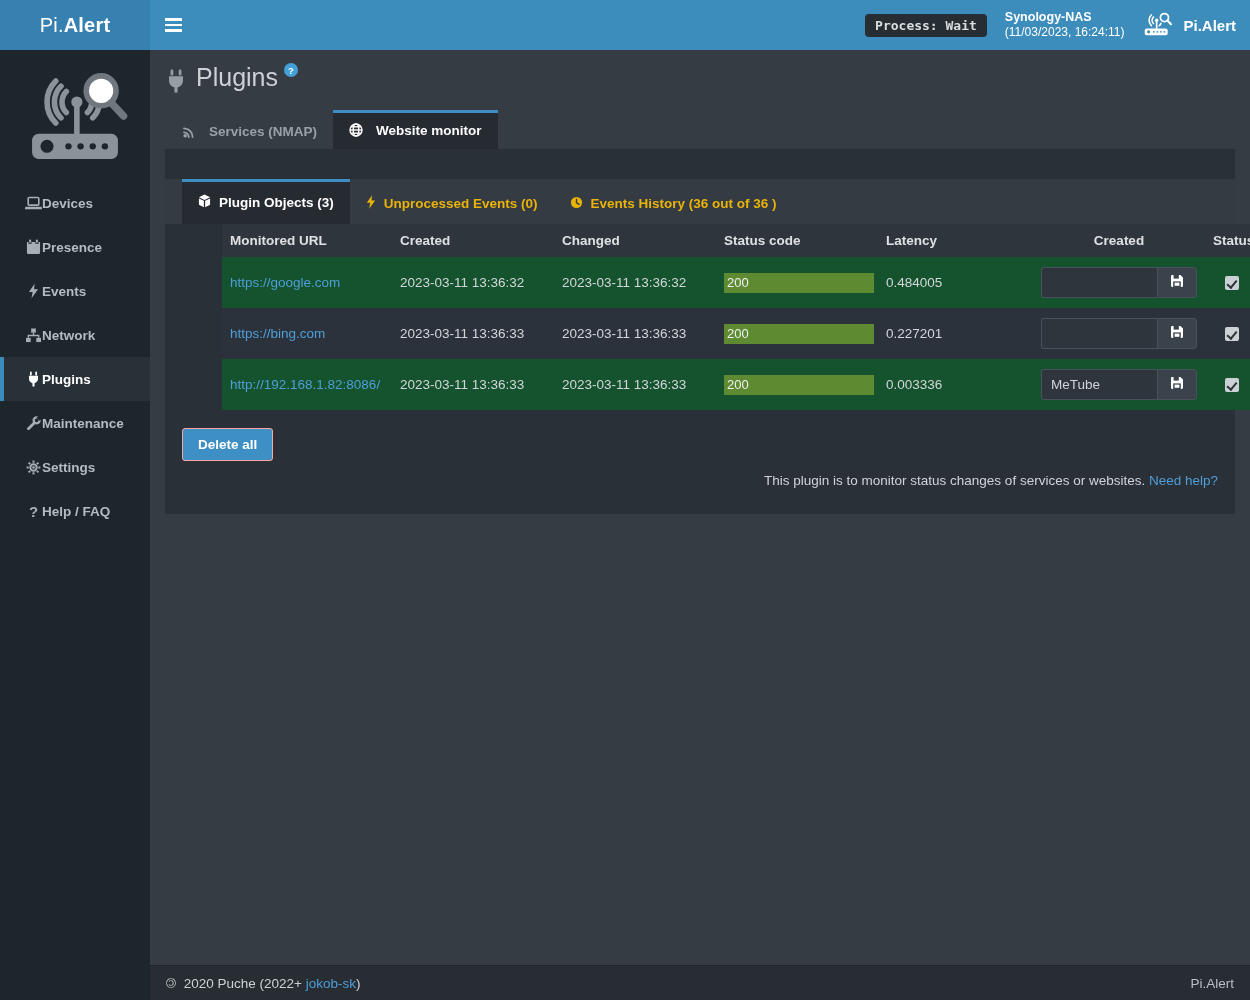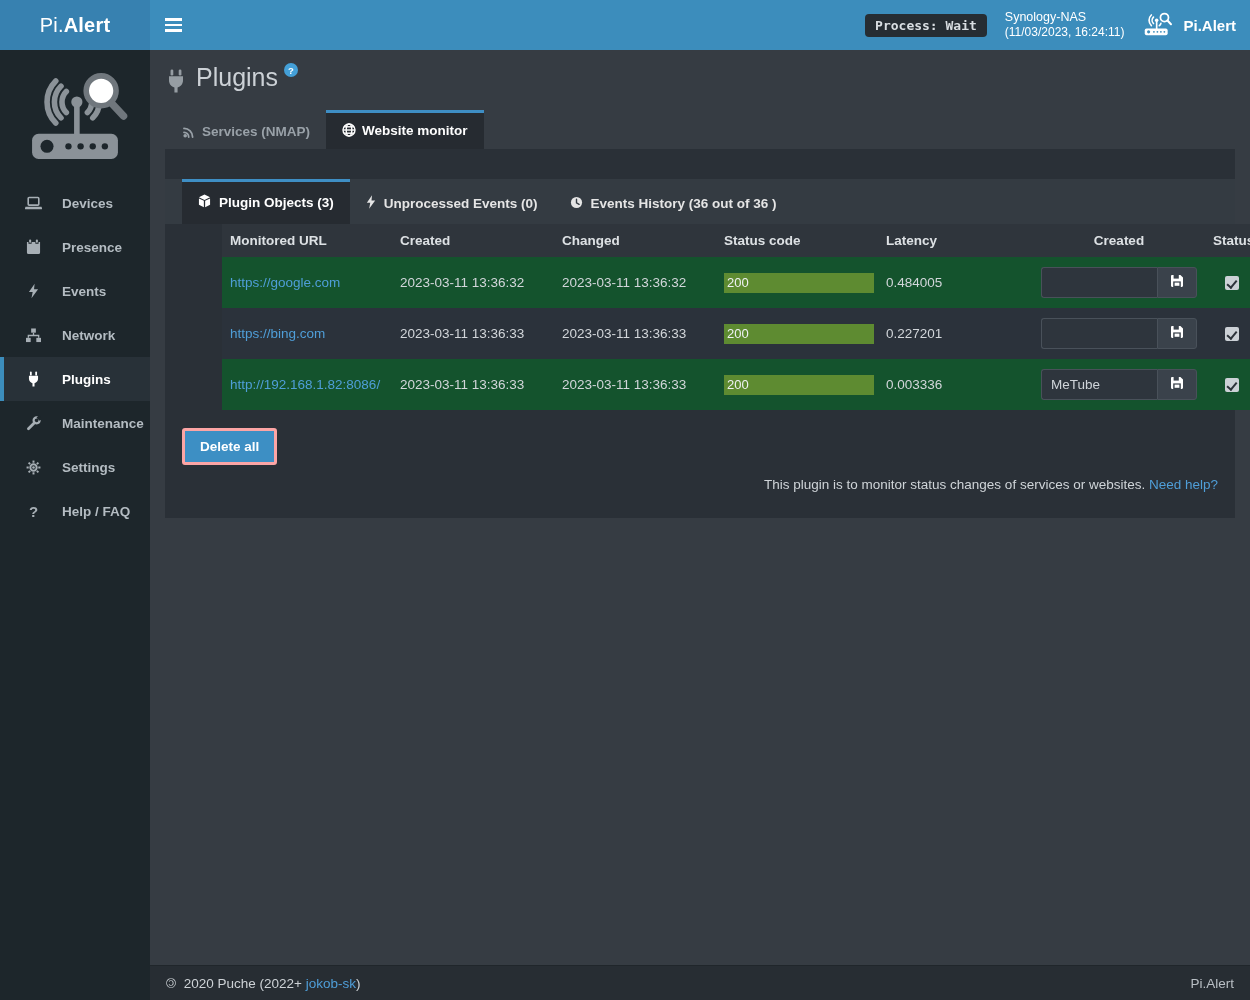--- a/index.html
+++ b/index.html
@@ -23,61 +23,61 @@
   .logo b { font-weight:bold; }
   .navbar { flex:1; background:#3c8dbc; display:flex; align-items:center; }
   .hamburger { width:46px; height:50px; display:flex; flex-direction:column; align-items:center; justify-content:center; gap:3px; cursor:pointer; }
   .hamburger span { display:block; width:17px; height:2.5px; background:#fff; }
   .nav-right { margin-left:auto; display:flex; align-items:center; gap:18px; padding-right:14px; }
   .process-badge {
     font-family:"DejaVu Sans Mono", monospace; font-size:13px;
     background:#262d33; color:#d9dee2; padding:4px 10px; border-radius:4px;font-weight:bold;
   }
   .host-info { color:#fff; line-height:1.3; }
-  .host-name { font-weight:normal; font-size:12.5px; }
+  .host-name { font-weight:bold; font-size:12.5px; }
   .host-time { font-size:12px; }
   .nav-brand { display:flex; align-items:center; gap:8px; color:#fff; cursor:pointer; }
   .nav-brand .brand-text { font-size:15px; font-weight:600; }
 
   
   aside { position:absolute; top:50px; left:0; bottom:0; width:150px; background:#1d262b; }
   .sidebar-logo { padding:10px 0 6px; text-align:center; }
   .menu-item {
-    height:44px; display:flex; align-items:center; gap:20px; padding-left:21px;
+    height:44px; display:flex; align-items:center; gap:0; padding-left:21px;
     color:#b4bcc2; font-weight:600; cursor:pointer; border-left:4px solid transparent;
   }
   .menu-item .mi-icon { width:17px; display:flex; justify-content:center; color:#a7afb5; flex:0 0 17px; }
   .menu-item.active { background:#283138; border-left:4px solid #3c8dbc; color:#fff; }
   .menu-item.active .mi-icon { color:#fff; }
   .q-glyph { font-size:15px; font-weight:bold; }
 
   
   main { position:absolute; top:50px; left:150px; right:0; bottom:35px; background:#363c43; overflow:hidden; }
   .page-header { display:flex; align-items:flex-start; gap:10px; padding:14px 16px 6px; }
   .page-title { font-size:25px; font-weight:normal; color:#ccd1d6; line-height:1.1; }
   .page-header .title-icon { margin-top:5px; color:#969da3; }
   .help-badge {
     width:14px; height:14px; border-radius:50%; background:#44a0d8; color:#fff;
     font-size:9.5px; font-weight:bold; display:flex; align-items:center; justify-content:center;
     margin-top:-1px; margin-left:-4px; cursor:pointer;
   }
 
   .outer-tabs { display:flex; padding-left:16px; margin-top:8px; }
   .otab {
-    display:flex; align-items:center; gap:6px; padding:11px 16px 10px; font-weight:bold;
+    display:flex; align-items:center; gap:13px; padding:11px 16px 10px; font-weight:bold;
     color:#99a1a8; cursor:pointer; border-top:3px solid transparent;justify-content:center;
   }
   .otab.active { background:#262b31; border-top:3px solid #3e8ec4; padding-top:8px; color:#fdfdfd; }
   .otab .t-icon { display:flex; }
 
   .panel { margin:0 15px; background:#2a3037; padding:30px 17px 26px; }
   .inner-tabs { display:flex; background:#343b42; margin:0 -17px; padding-left:17px; }
   .itab {
     display:flex; align-items:center; gap:8px; padding:13px 16px 12px; font-weight:bold;
-    color:#e5e5e5; cursor:pointer; border-top:3px solid transparent;
+    color:#eab308; cursor:pointer; border-top:3px solid transparent;
   }
   .itab.active { background:#262b31; border-top:3px solid #3e8ec4; padding-top:10px; color:#fff; }
 
   table { width:100%; border-collapse:collapse; table-layout:fixed;margin-left:40px; }
   thead th { background:#2f353c; color:#dde1e4; text-align:left; padding:9px 8px; font-size:13.5px; }
   thead th.c { text-align:center; }
   tbody tr.odd { background:#14532d; }
   tbody tr.even { background:#2b323b; }
   td { padding:10px 8px; vertical-align:middle; color:#d2d6da; }
   td.c { text-align:center; }
@@ -93,21 +93,21 @@
     width:40px; background:#3a424b; border:1px solid #49515a; border-radius:0 3px 3px 0;
     display:flex; align-items:center; justify-content:center; cursor:pointer; color:#fff;
   }
   input.status-cb { -webkit-appearance:none; appearance:none; width:14px; height:14px; background:#ccd1d6; border-radius:2px; position:relative; cursor:pointer; vertical-align:middle; }
   input.status-cb:checked::after {
     content:""; position:absolute; left:4.5px; top:1.5px; width:3.5px; height:8px;
     border:solid #2c3239; border-width:0 2px 2px 0; transform:rotate(40deg);
   }
 
   .delete-btn {
-    margin:18px 0 12px; padding:8px 15px; background:#3d8fc4; border:3px solid #fca5a5;
+    margin:18px 0 12px; padding:8px 15px; background:#3d8fc4; border:1px solid #fca5a5;
     color:#fff; font-weight:bold; font-size:13.5px; border-radius:3px; cursor:pointer;
     font-family:"Liberation Sans", sans-serif;
   }
   .plugin-note { color:#cfd4d8;text-align:right; }
   a.help-link { color:#4f9ed8; }
 
   
   footer {
     position:absolute; left:150px; right:0; bottom:0; height:35px; background:#272d33;
     border-top:1px solid #20262b; display:flex; align-items:center; justify-content:space-between;

